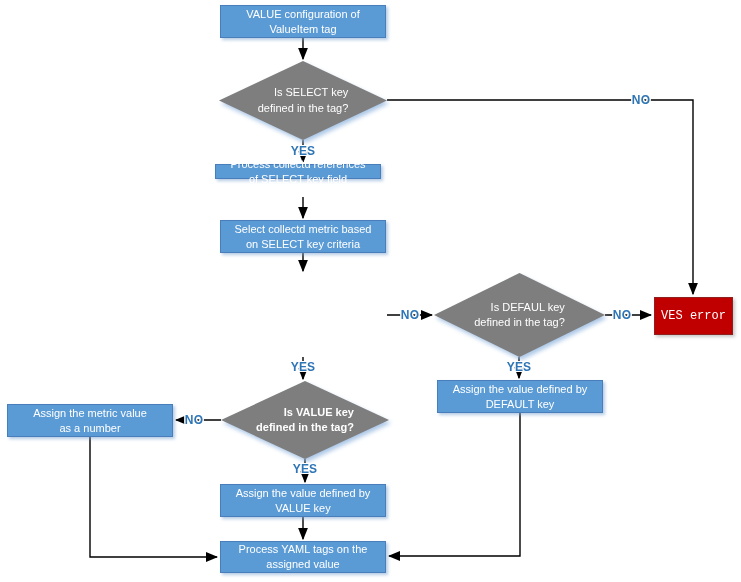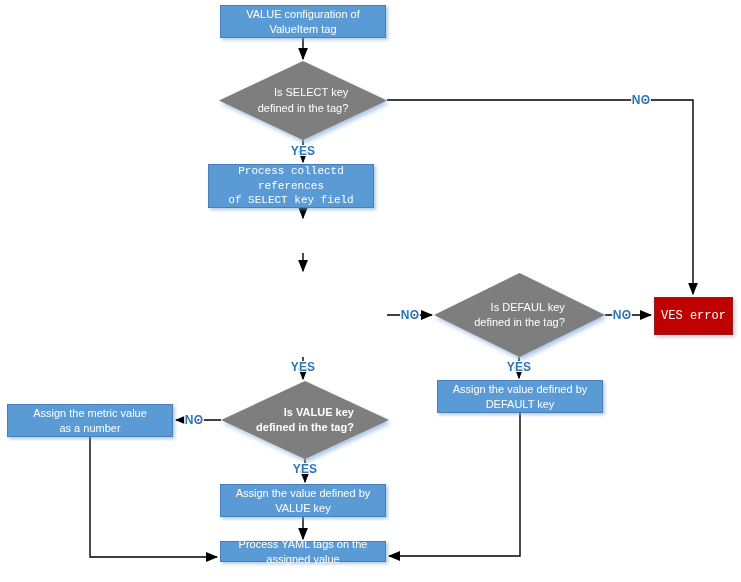--- a/index.html
+++ b/index.html
@@ -94,25 +94,29 @@
 ValueItem tag</span>
   </div>
 
   <div class="diamond-wrap" style="left:219px;top:61px;width:168px;height:79px;">
     <div class="diamond">
       <span>Is SELECT key
 defined in the tag?</span>
     </div>
   </div>
 
-  <div class="node process" style="left:208px;top:164px;width:166px;height:44px;font-family:Liberation Mono, monospace;">
+  <div class="node process" style="left:215px;top:164px;width:166px;height:15px;">
     <span>Process collectd references
 of SELECT key field</span>
   </div>
 
+  <div class="node process" style="left:220px;top:220px;width:166px;height:33px;">
+    <span>Select collectd metric based
+on SELECT key criteria</span>
+  </div>
 
 
   <div class="diamond-wrap" style="left:434px;top:273px;width:171px;height:84px;">
     <div class="diamond">
       <span>Is DEFAUL key
 defined in the tag?</span>
     </div>
   </div>
 
   <div class="node error" style="left:654px;top:297px;width:79px;height:38px;">
@@ -134,21 +138,21 @@
   <div class="node process" style="left:7px;top:404px;width:166px;height:33px;">
     <span>Assign the metric value
 as a number</span>
   </div>
 
   <div class="node process" style="left:220px;top:484px;width:166px;height:33px;">
     <span>Assign the value defined by
 VALUE key</span>
   </div>
 
-  <div class="node process" style="left:220px;top:541px;width:166px;height:21px;">
+  <div class="node process" style="left:220px;top:541px;width:166px;height:32px;">
     <span>Process YAML tags on the
 assigned value</span>
   </div>
 
   <span class="edge-label" style="left:303px;top:151px;">YES</span>
   <span class="edge-label" style="left:641px;top:100px;">NO</span>
   <span class="edge-label" style="left:410px;top:315px;">NO</span>
   <span class="edge-label" style="left:622px;top:315px;">NO</span>
   <span class="edge-label" style="left:303px;top:367px;">YES</span>
   <span class="edge-label" style="left:519px;top:367px;">YES</span>

